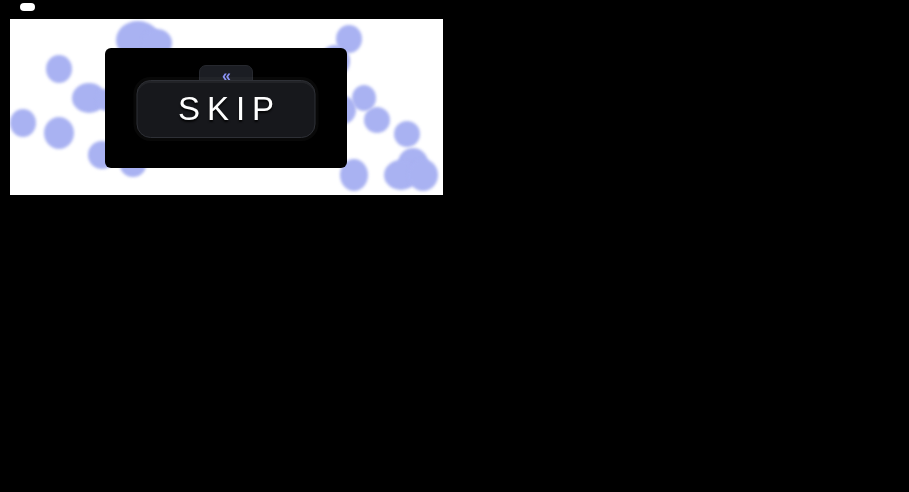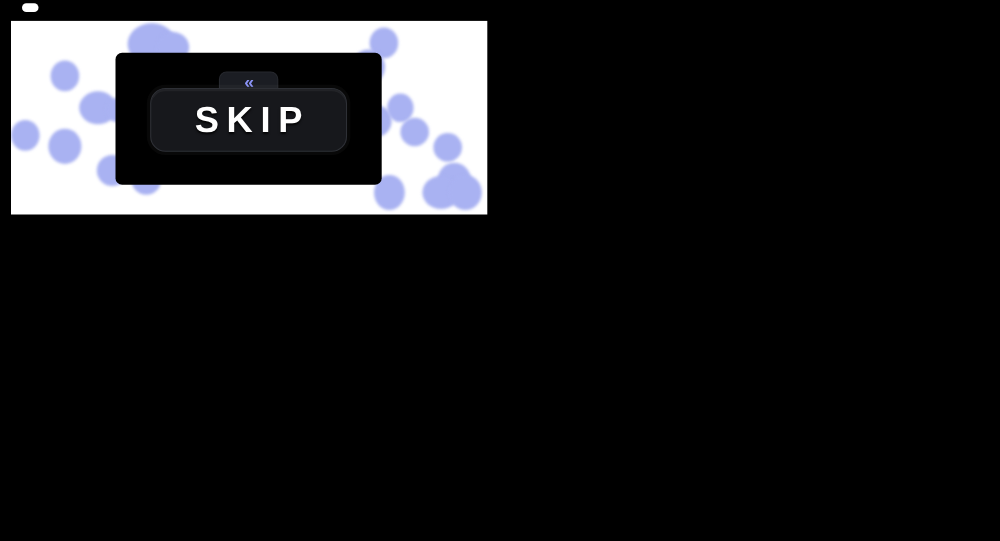--- a/index.html
+++ b/index.html
@@ -36,21 +36,21 @@
   }
   .skip{
     position:absolute;left:50%;top:32px;transform:translateX(-50%);
     width:179px;height:58px;
     background:var(--button_bg,#17181c);
     border:1px solid var(--button_border,#2e3036);border-radius:14px;
     display:flex;align-items:center;justify-content:center;cursor:pointer;
     box-shadow:inset 0 2px 0 rgba(255,255,255,0.05), 0 0 0 3px rgba(255,255,255,0.03);
   }
   .skip .label{
-    color:#ffffff;font-size:33px;font-weight:bold;
+    color:#ffffff;font-size:33px;font-weight:normal;
     letter-spacing:7px;margin-right:-7px;
     text-shadow:0 2px 2px rgba(0,0,0,.85);
     text-align:right;
   }
 </style>
 </head>
 <body>
 
 <div class="stage">
 

